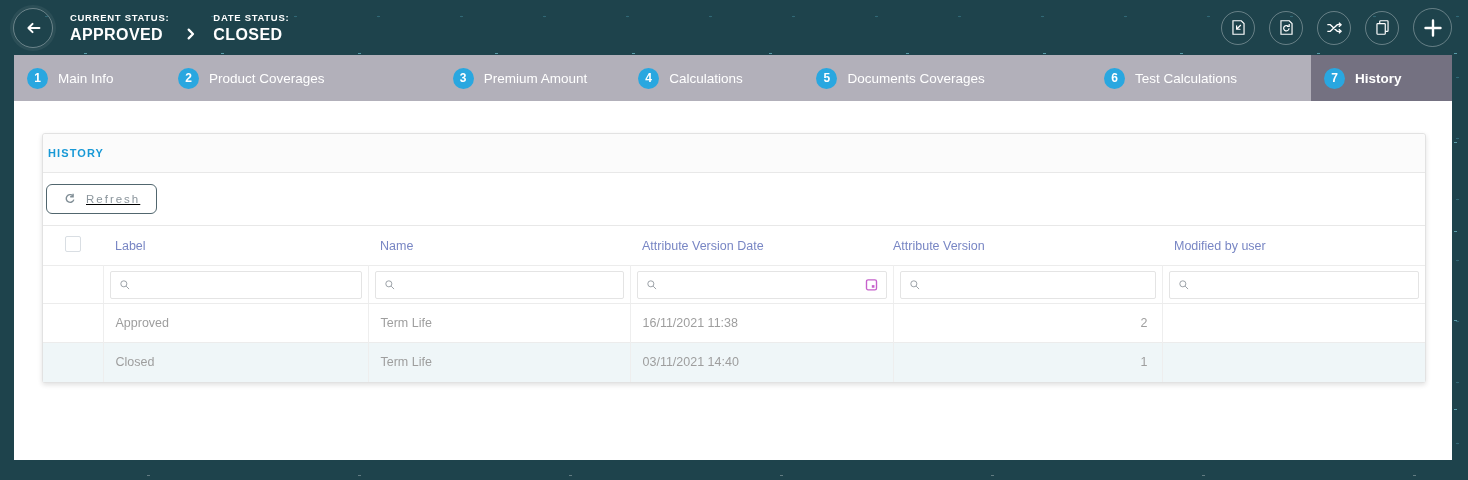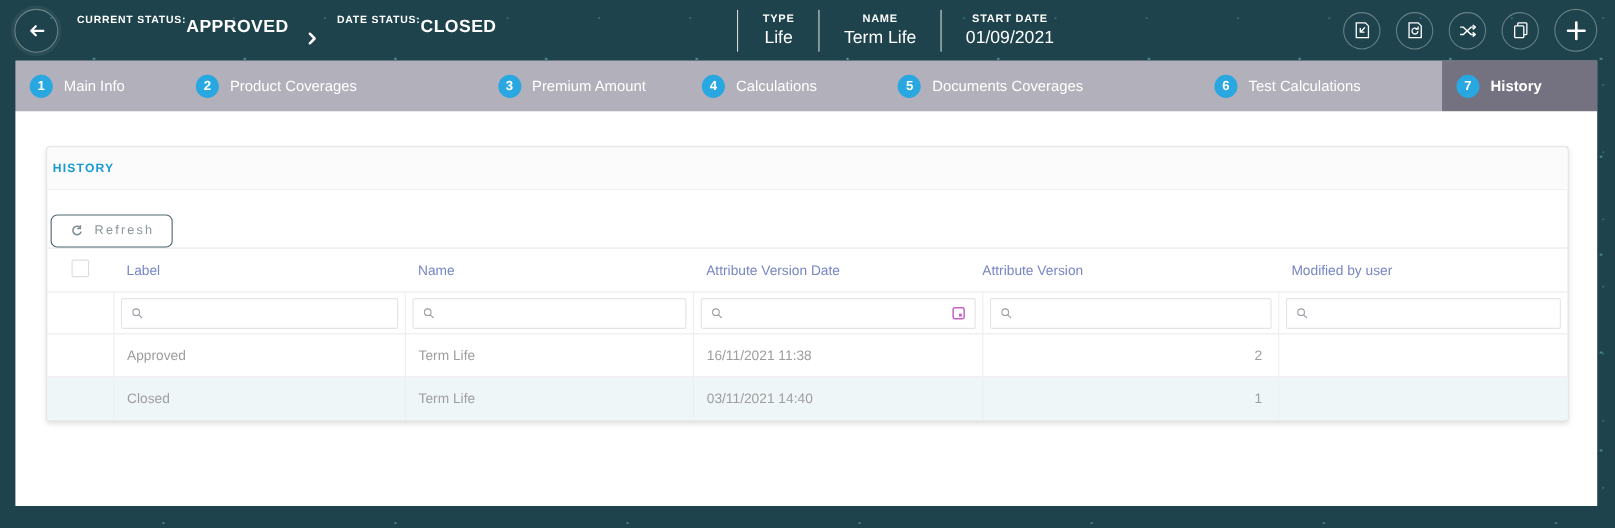--- a/index.html
+++ b/index.html
@@ -18,21 +18,21 @@
   
   .topbar { height:55px; display:flex; align-items:center; padding:0 16px 0 13px; }
   .back-btn {
     width:40px; height:40px; border-radius:50%;
     border:1px solid rgba(255,255,255,.35);
     box-shadow:0 0 0 3px rgba(255,255,255,.06);
     display:flex; align-items:center; justify-content:center;
     cursor:pointer; flex:none;
   }
   .status-group { display:flex; align-items:flex-start; margin-left:17px; gap:14px; }
-  .status-block { display:flex; flex-direction:row; }
+  .status-block { display:flex; flex-direction:column; }
   .status-label { color:#fff; font-size:9.5px; font-weight:bold; letter-spacing:.7px; }
   .status-value { color:#fff; font-size:16px; font-weight:bold; letter-spacing:.4px; margin-top:3px; }
   .status-chevron { margin-top:14px; display:flex; }
 
   .spacer1 { flex:1; }
   .spacer2 { flex:1.1; }
 
   .info-group { display:flex; align-items:center; }
   .info-divider { width:1px; height:38px; background:rgba(255,255,255,.8); }
   .info-item { padding:0 22px; text-align:center; }
@@ -64,21 +64,21 @@
   .main { margin-left:14px; width:1438px; height:359px; background:#fff; padding:32px 26px 0 28px; }
   .panel {
     width:1384px; border:1px solid #e2e2e2; border-radius:3px;
     box-shadow:0 2px 5px rgba(0,0,0,.12); background:#fff;
   }
   .panel-title-bar {
     height:39px; background:#fbfbfb; border-bottom:1px solid #e8e8e8;
     border-radius:3px 3px 0 0; display:flex; align-items:center; padding-left:5px;
   }
   .panel-title { color:#1899d6; font-size:11px; font-weight:bold; letter-spacing:1.1px; }
-  .toolbar { height:52px; display:flex; align-items:flex-end; gap:9px; padding:0 3px; }
+  .toolbar { height:52px; display:flex; align-items:center; gap:9px; padding:0 3px;text-decoration:underline; }
   .btn {
     height:30px; background:#fff; border:1px solid #51666e; border-radius:6px;
     color:#8b959c; font-size:11.5px; letter-spacing:2px; font-family:inherit;
     display:flex; align-items:center; gap:9px; padding:0 16px; cursor:pointer;
   }
 
   table { width:100%; border-collapse:collapse; table-layout:fixed; }
   thead tr { border-top:1px solid #e8e8e8; }
   th { height:40px; font-weight:normal; text-align:left; padding-left:12px;
        color:#7886c4; font-size:12.5px; }
@@ -131,37 +131,20 @@
         </svg>
     </span>
     <div class="status-block">
       <span class="status-label">DATE STATUS:</span>
       <span class="status-value">CLOSED</span>
     </div>
   </div>
 
   <div class="spacer1"></div>
 
-  <div class="info-group">
-    <div class="info-divider"></div>
-    <div class="info-item">
-      <div class="info-label">TYPE</div>
-      <div class="info-value">Life</div>
-    </div>
-    <div class="info-divider"></div>
-    <div class="info-item">
-      <div class="info-label">NAME</div>
-      <div class="info-value">Term Life</div>
-    </div>
-    <div class="info-divider"></div>
-    <div class="info-item">
-      <div class="info-label">START DATE</div>
-      <div class="info-value">01/09/2021</div>
-    </div>
-  </div>
 
   <div class="spacer2"></div>
 
   <div class="action-icons">
     <div class="icon-btn">
       <span>
         <svg width="19" height="19" viewBox="0 0 24 24">
             <path d="M5 3.5h10.5L19 7v13.5H5z" fill="none" stroke="#fff" stroke-width="1.5"></path>
             <path d="M14.6 9.2l-5 5M9.6 9.9V14.2h4.3" fill="none" stroke="#fff" stroke-width="1.5" stroke-linecap="round"></path>
           </svg>

